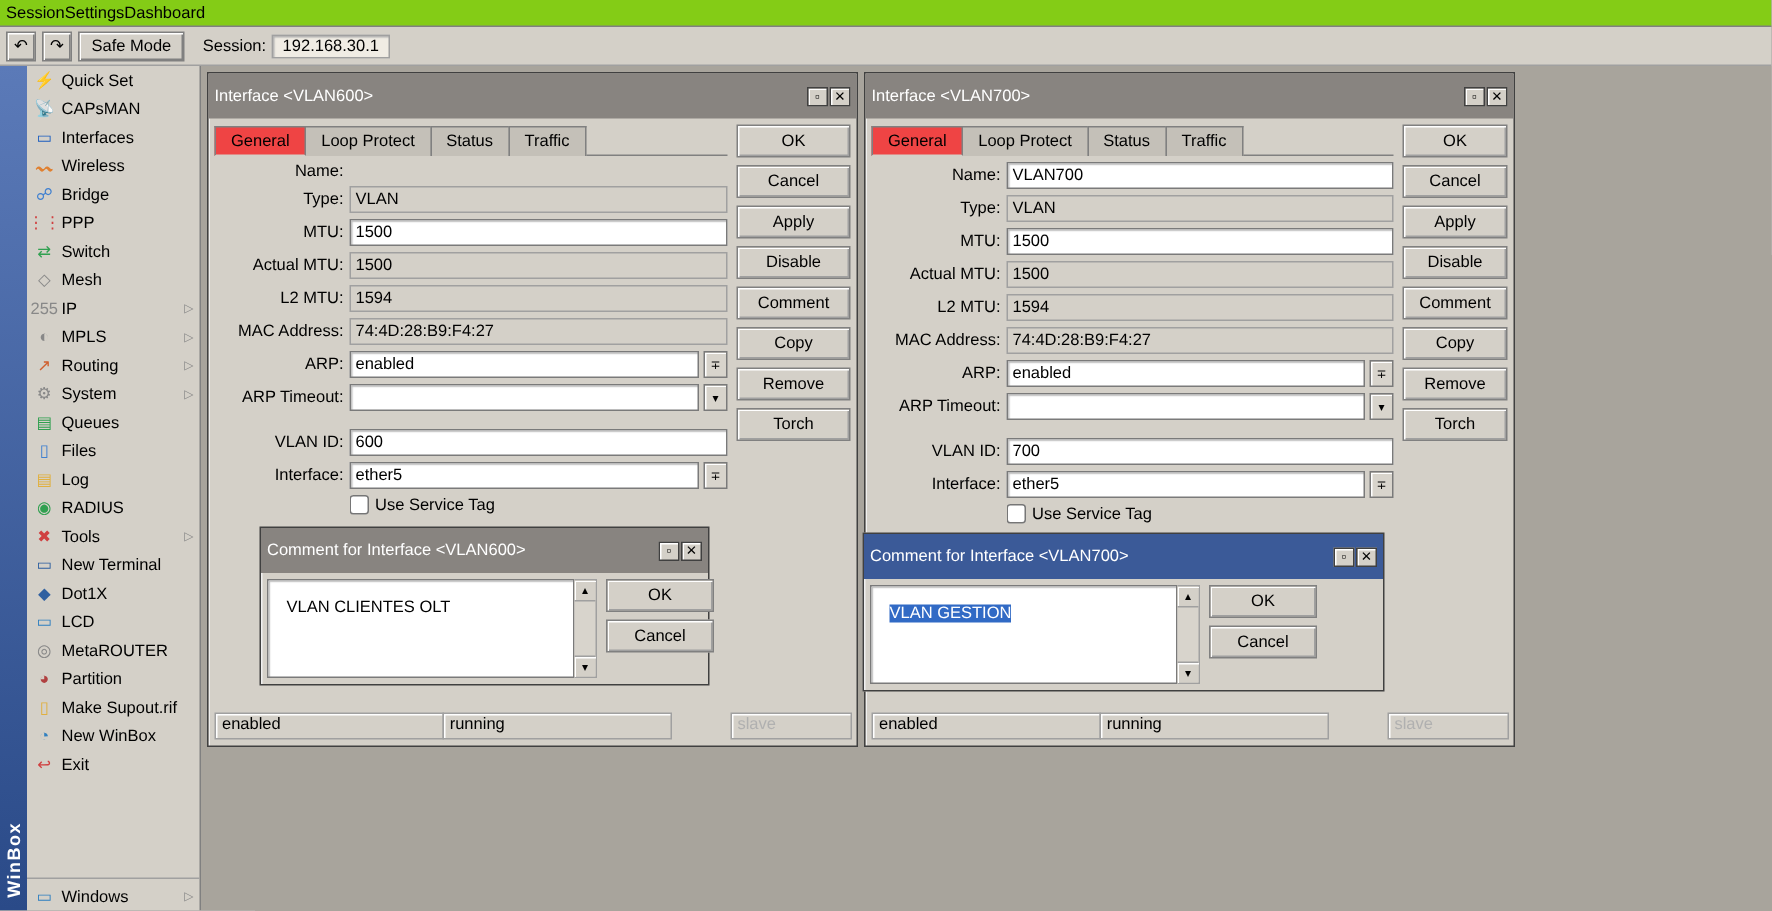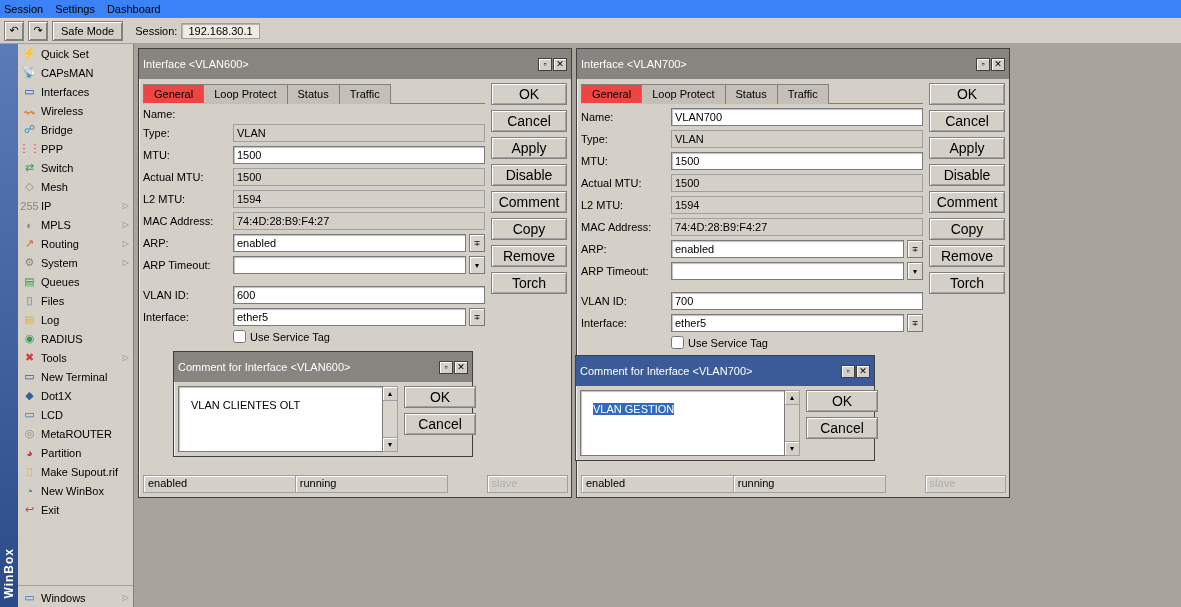--- a/index.html
+++ b/index.html
@@ -1,18 +1,18 @@
 <!DOCTYPE html>
 <html><head>
 <meta charset="utf-8">
 <style>
 * { box-sizing: border-box; margin: 0; padding: 0; font-family: Tahoma, Arial, sans-serif; font-size: 11px; }
 body { background: #c0c0c0; width: 1181px; height: 607px; overflow: hidden; }
 
-.menubar { background: #3b82f6; border-bottom: 1px solid #808080; height: 18px; display: flex; align-items: center; padding: 0 4px; gap: 12px; }
+.menubar { background: #84cc16; border-bottom: 1px solid #808080; height: 18px; display: flex; align-items: center; padding: 0 4px; }
 .menubar span { cursor: default; }
 
 .toolbar { background: #d4d0c8; border-bottom: 1px solid #a0a0a0; height: 26px; display: flex; align-items: center; padding: 2px 4px; gap: 4px; }
 .icon-btn { width: 20px; height: 20px; border: 1px solid #808080; background: #d4d0c8; display: flex; align-items: center; justify-content: center; cursor: pointer; box-shadow: inset 1px 1px 0 #fff, inset -1px -1px 0 #808080; }
 .tb-btn { height: 20px; padding: 0 8px; border: 1px solid #808080; background: #d4d0c8; display: flex; align-items: center; cursor: pointer; box-shadow: inset 1px 1px 0 #fff, inset -1px -1px 0 #808080; }
 .session-label { margin-left: 8px; }
 .session-value { background: #f0ece4; border: 1px solid #a0a0a0; padding: 1px 6px; box-shadow: inset 1px 1px 1px #b0b0b0; }
 
 .main { display: flex; height: calc(100% - 44px); }
 .vbar { width: 18px; background: linear-gradient(to bottom, #5b7ab8, #2a4a88); color: #fff; display: flex; align-items: flex-end; justify-content: center; }
@@ -33,28 +33,28 @@
 
 .win-body { padding: 4px; display: flex; gap: 6px; }
 .form-col { flex: 1; display: flex; flex-direction: column; }
 .btn-col { width: 76px; display: flex; flex-direction: column; gap: 5px; }
 
 .tabs { display: flex; border-bottom: 1px solid #808080; margin-bottom: 4px; }
 .tab { padding: 3px 10px; background: #c4c0b8; border: 1px solid #808080; border-bottom: none; margin-right: -1px; cursor: pointer; position: relative; top: 1px; }
 .tab.active { background: #ef4444; border-bottom: 1px solid #d4d0c8; z-index: 1; }
 
 .form-row { display: flex; align-items: center; margin-bottom: 4px; gap: 4px; }
-.form-row label { width: 86px; text-align: left; }
+.form-row label { width: 86px; text-align: right; }
 .form-row input[type=text] { flex: 1; height: 18px; border: 1px solid #7a7a7a; background: #fff; padding: 0 3px; font-size: 11px; box-shadow: inset 1px 1px 1px #c0c0c0; }
 .form-row input[readonly] { background: #d4d0c8; box-shadow: none; border: 1px solid #a0a0a0; }
 .form-row .dd-btn { width: 16px; height: 18px; border: 1px solid #7a7a7a; background: #d8d4cc; display: flex; align-items: center; justify-content: center; font-size: 8px; cursor: pointer; box-shadow: inset 1px 1px 0 #fff; margin-left:-1px;}
 .form-gap { height: 8px; }
 .chk-row { display: flex; align-items: center; margin-left: 90px; gap: 4px; }
 
-.btn { height: 22px; border: 1px solid #808080; background: #d4d0c8; box-shadow: inset 1px 1px 0 #fff, inset -1px -1px 0 #a0a0a0; cursor: pointer; font-size: 14px; }
+.btn { height: 22px; border: 1px solid #808080; background: #d4d0c8; box-shadow: inset 1px 1px 0 #fff, inset -1px -1px 0 #a0a0a0; cursor: pointer; font-size: 11px; }
 
 .comment-win { position: absolute; background: #d4d0c8; border: 1px solid #404040; box-shadow: inset 1px 1px 0 #f0f0f0; }
 .comment-body { padding: 4px; display: flex; gap: 6px; }
 .comment-ta { width: 205px; height: 66px; background: #fff; border: 1px solid #7a7a7a; box-shadow: inset 1px 1px 1px #c0c0c0; resize: none; font-size: 11px; padding: 12px; }
 .com-btns { display: flex; flex-direction: column; gap: 5px; }
 .com-btns .btn { width: 72px; }
 .ta-scroll { display:flex; }
 .ta-sb { width:15px; background:#d8d4cc; border:1px solid #a0a0a0; border-left:none; display:flex; flex-direction:column; }
 .ta-sb .sbtn{ height:14px; border-bottom:1px solid #a0a0a0; background:#d4d0c8; display:flex; align-items:center; justify-content:center; font-size:8px; box-shadow: inset 1px 1px 0 #fff;}
 .ta-sb .sbtn:last-child{border-bottom:none;border-top:1px solid #a0a0a0; margin-top:auto;}
@@ -364,21 +364,21 @@
           <div class="form-row">
               <label>Interface:</label>
               <input type="text" value="ether5" style="">
               <div class="dd-btn">∓</div>
             </div>
           <div class="chk-row">
               <input type="checkbox" style="">
               <span>Use Service Tag</span>
             </div>
 
-          <div class="comment-win" style="position:relative; margin-top:6px; left:-6px; width:300px;">
+          <div class="comment-win" style="position:relative; margin-top:6px; left:-6px; width:348px;">
             <div class="titlebar active">
               <span>Comment for Interface &lt;VLAN700&gt;</span>
               <span class="spacer"></span>
               <div class="winbtn">▫</div>
               <div class="winbtn">✕</div>
             </div>
             <div class="comment-body">
               <div class="ta-scroll">
                 <div class="comment-ta" style="white-space:pre;"><span class="sel-text">VLAN GESTION</span></div>
                 <div class="ta-sb">

